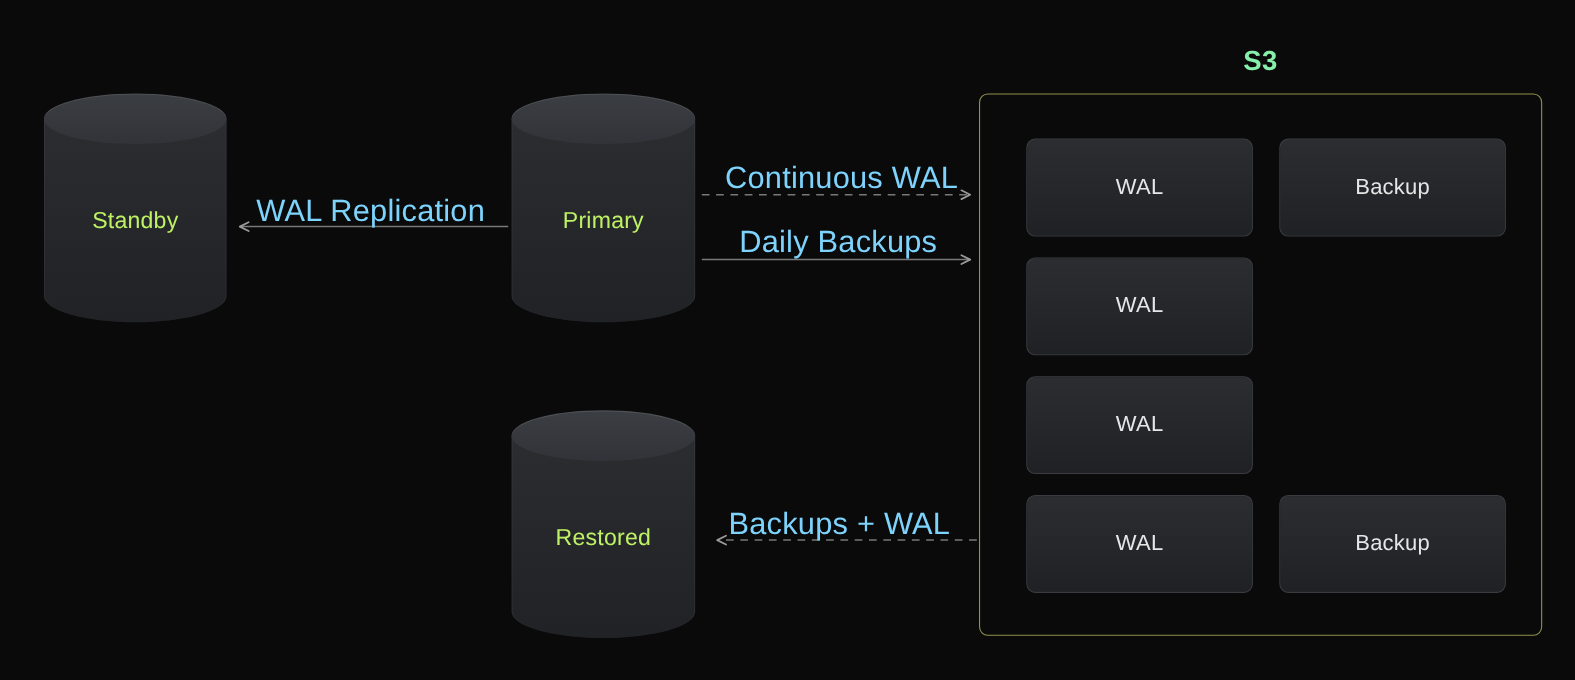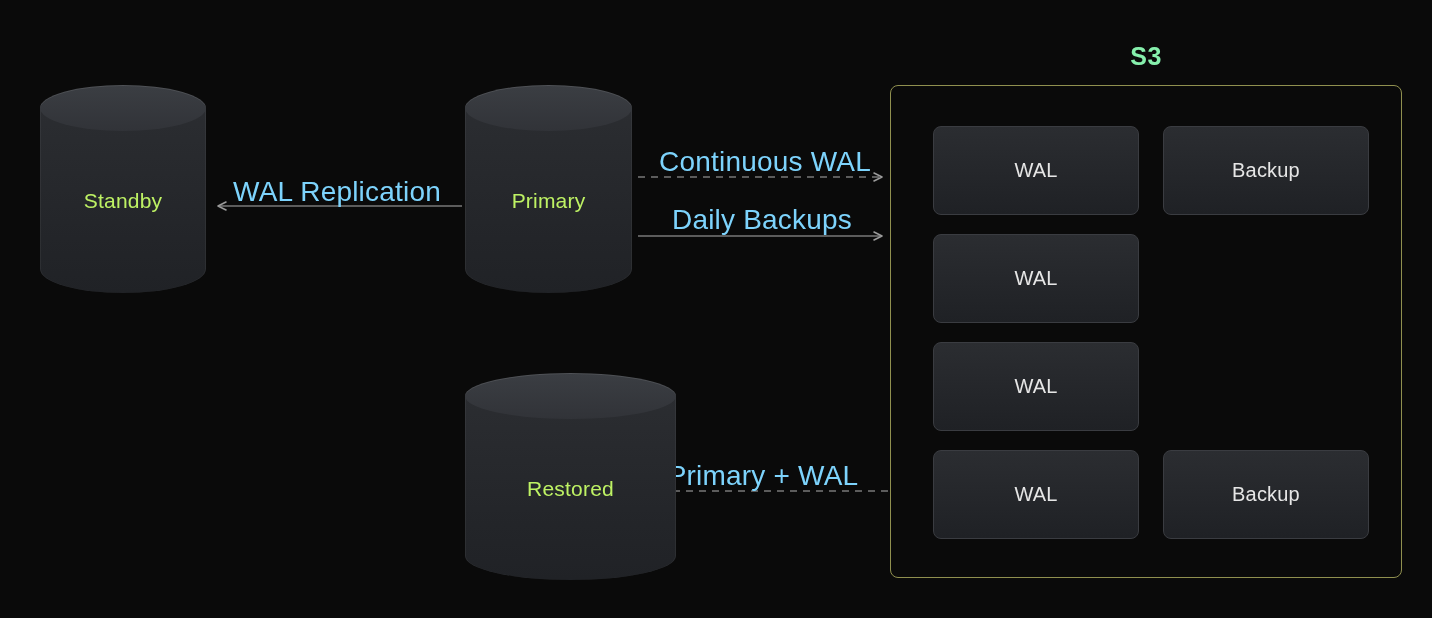--- a/index.html
+++ b/index.html
@@ -41,21 +41,21 @@
     display: flex;
     align-items: center;
     justify-content: center;
     color: #bef264;
     font-size: 21px;
     letter-spacing: 0.2px;
     z-index: 3;
   }
   .cyl-standby  { left: 40px;  top: 85px;  width: 166px; height: 208px; }
   .cyl-primary  { left: 465px; top: 85px;  width: 167px; height: 208px; }
-  .cyl-restored { left: 465px; top: 373px; width: 167px; height: 207px; padding-left: 44px; }
+  .cyl-restored { left: 465px; top: 373px; width: 167px; height: 207px; }
 
   
   .s3-title {
     position: absolute;
     left: 890px; top: 42px; width: 512px;
     text-align: center;
     color: #86efac;
     font-size: 25px;
     font-weight: 600;
     letter-spacing: 0.5px;
@@ -150,15 +150,15 @@
     </defs>
     <line x1="462" y1="206" x2="218" y2="206" stroke="#787878" stroke-width="1.4" marker-end="url(#arrowhead)"></line>
     <line x1="638" y1="177" x2="882" y2="177" stroke="#787878" stroke-width="1.4" stroke-dasharray="7 6" marker-end="url(#arrowhead)"></line>
     <line x1="638" y1="236" x2="882" y2="236" stroke="#787878" stroke-width="1.4" marker-end="url(#arrowhead)"></line>
     <line x1="888" y1="491" x2="652" y2="491" stroke="#787878" stroke-width="1.4" stroke-dasharray="7 6" marker-end="url(#arrowhead)"></line>
   </svg>
 
   <div class="edge-label lbl-wal-replication">WAL Replication</div>
   <div class="edge-label lbl-continuous-wal">Continuous WAL</div>
   <div class="edge-label lbl-daily-backups">Daily Backups</div>
-  <div class="edge-label lbl-backup-wal">Primary + WAL</div>
+  <div class="edge-label lbl-backup-wal">Backups + WAL</div>
 
 </div>
 
 </body></html>

